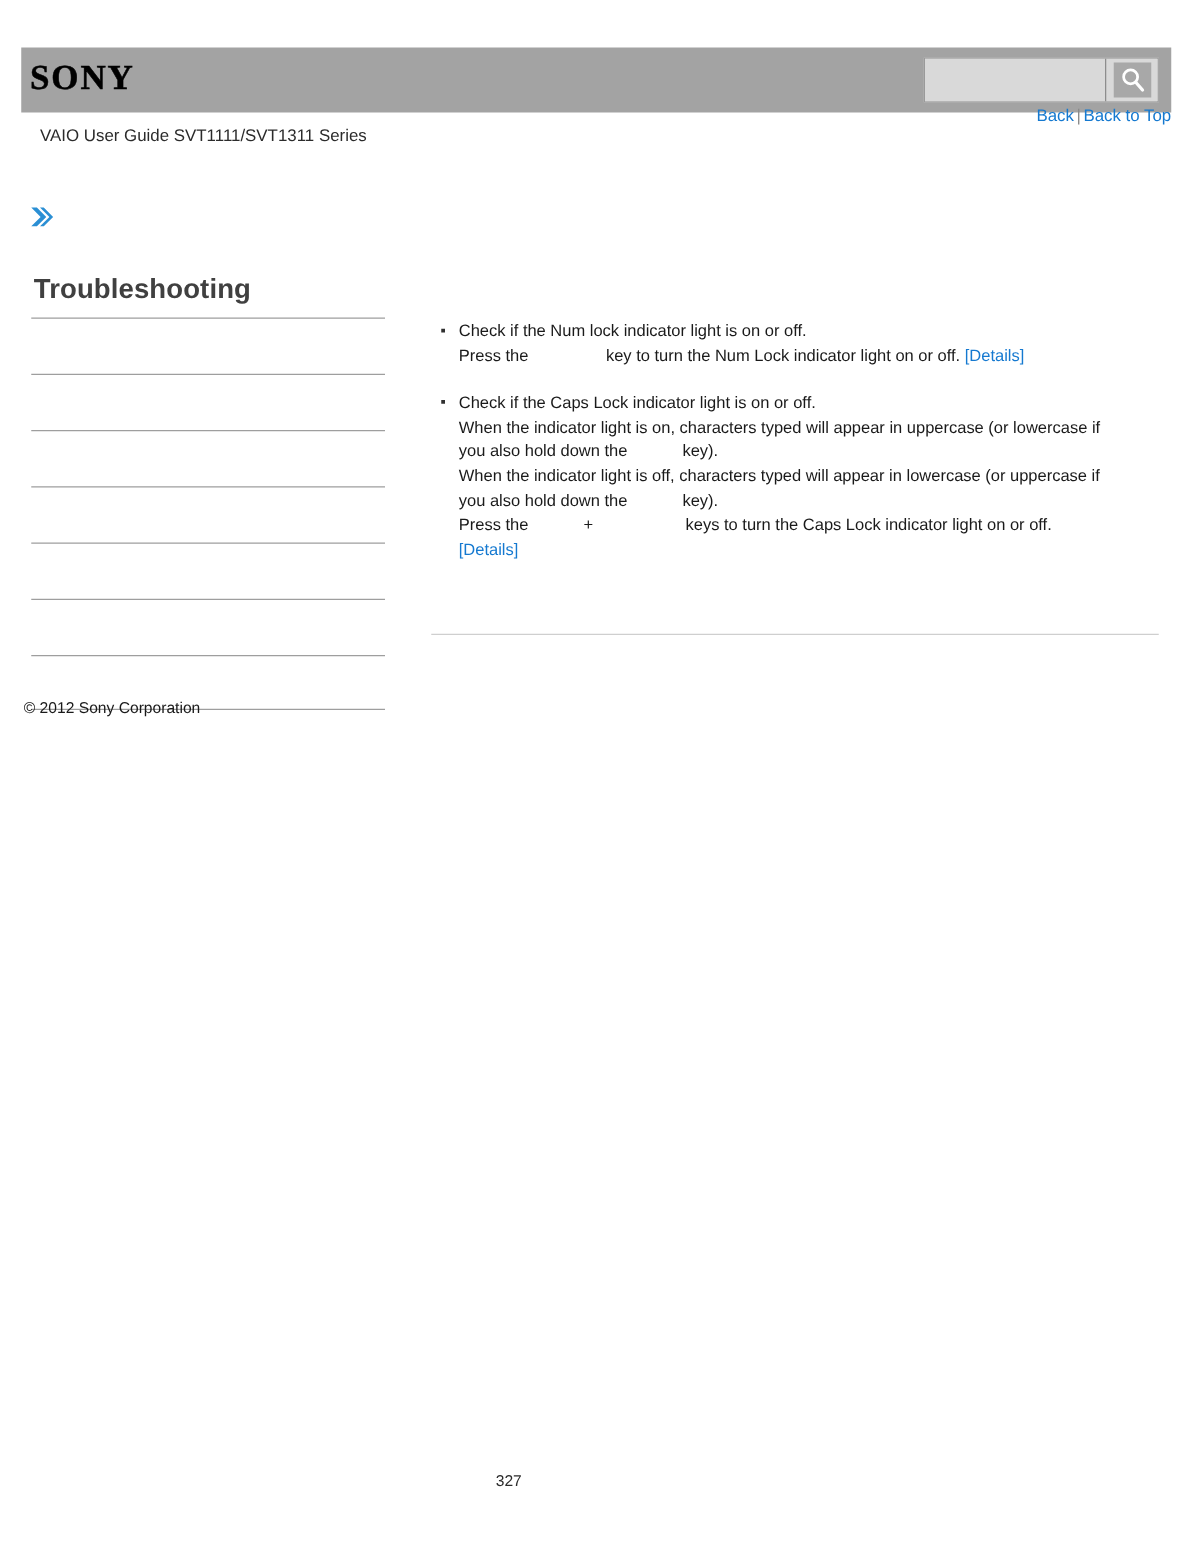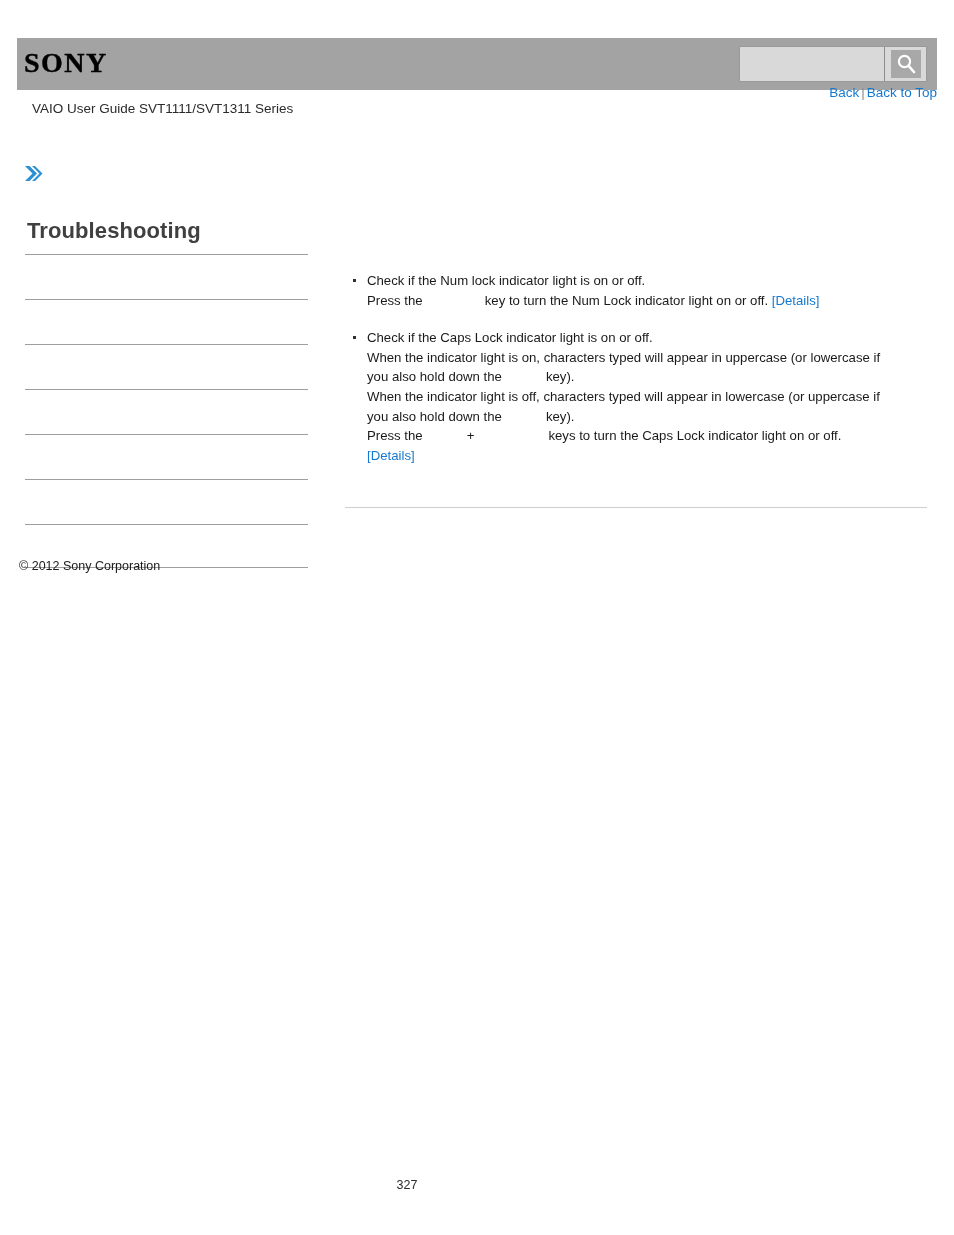--- a/index.html
+++ b/index.html
@@ -173,21 +173,20 @@
     margin: 0;
     padding: 0;
   }
   .bullet {
     position: relative;
     padding-left: 22px;
     margin-bottom: 18px;
     font-size: 13.2px;
     line-height: 19.6px;
     color: #1a1a1a;
-    margin-top: 16px;
   }
   .bullet:before {
     content: "";
     position: absolute;
     left: 8px;
     top: 8px;
     width: 3px;
     height: 3px;
     background: #303030;
   }

